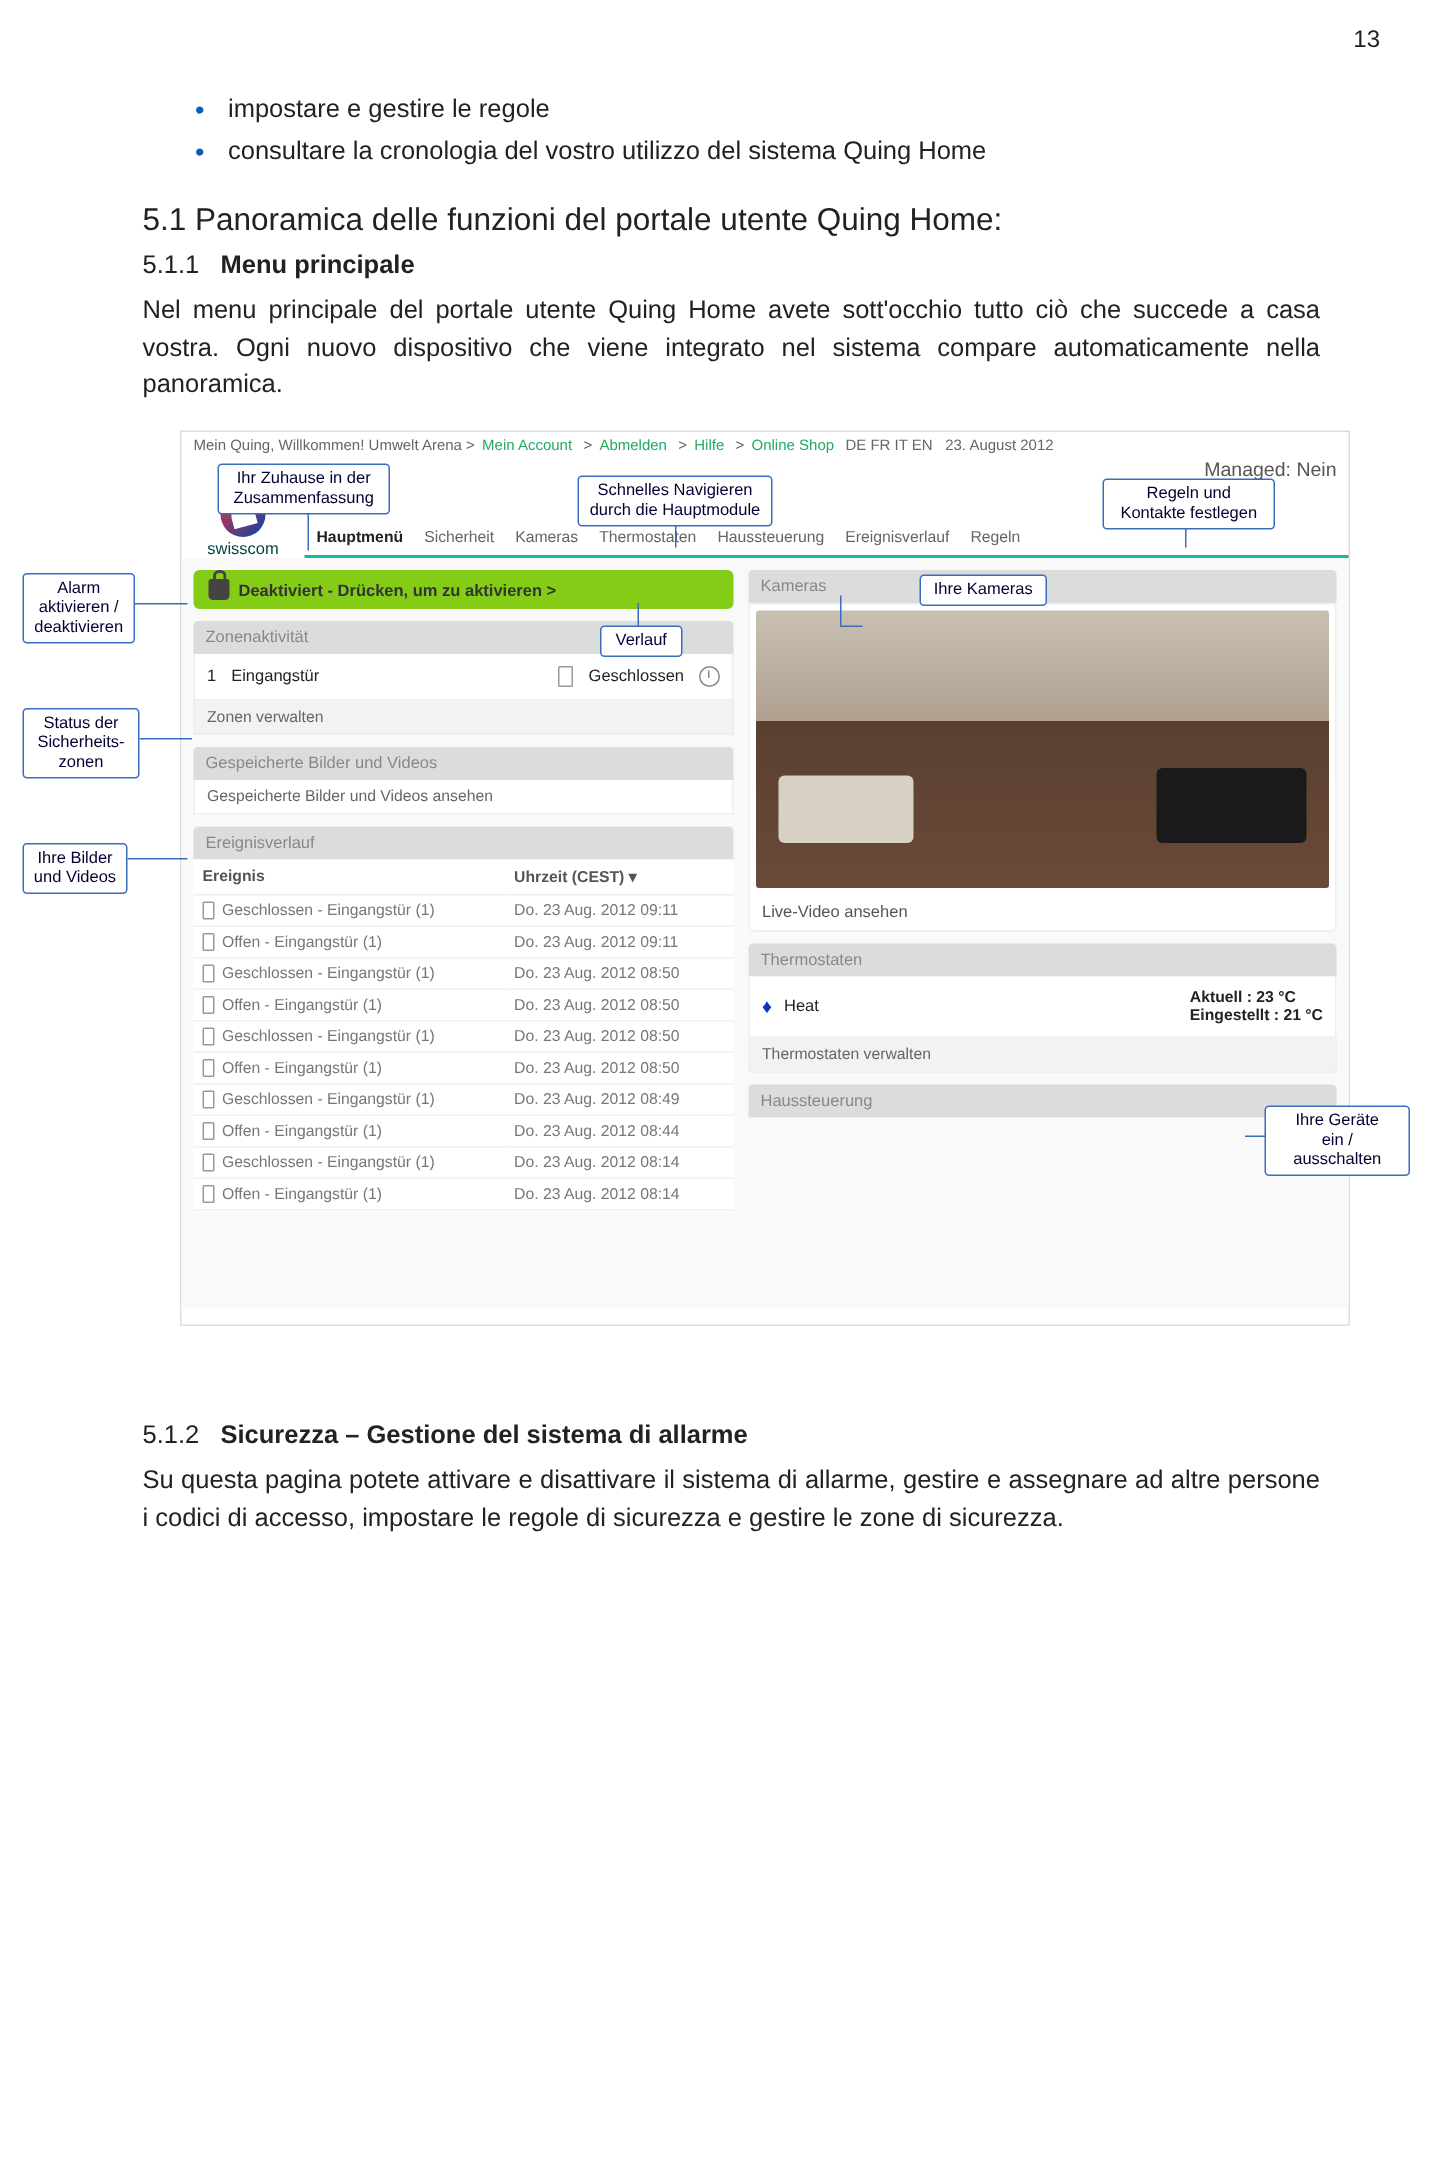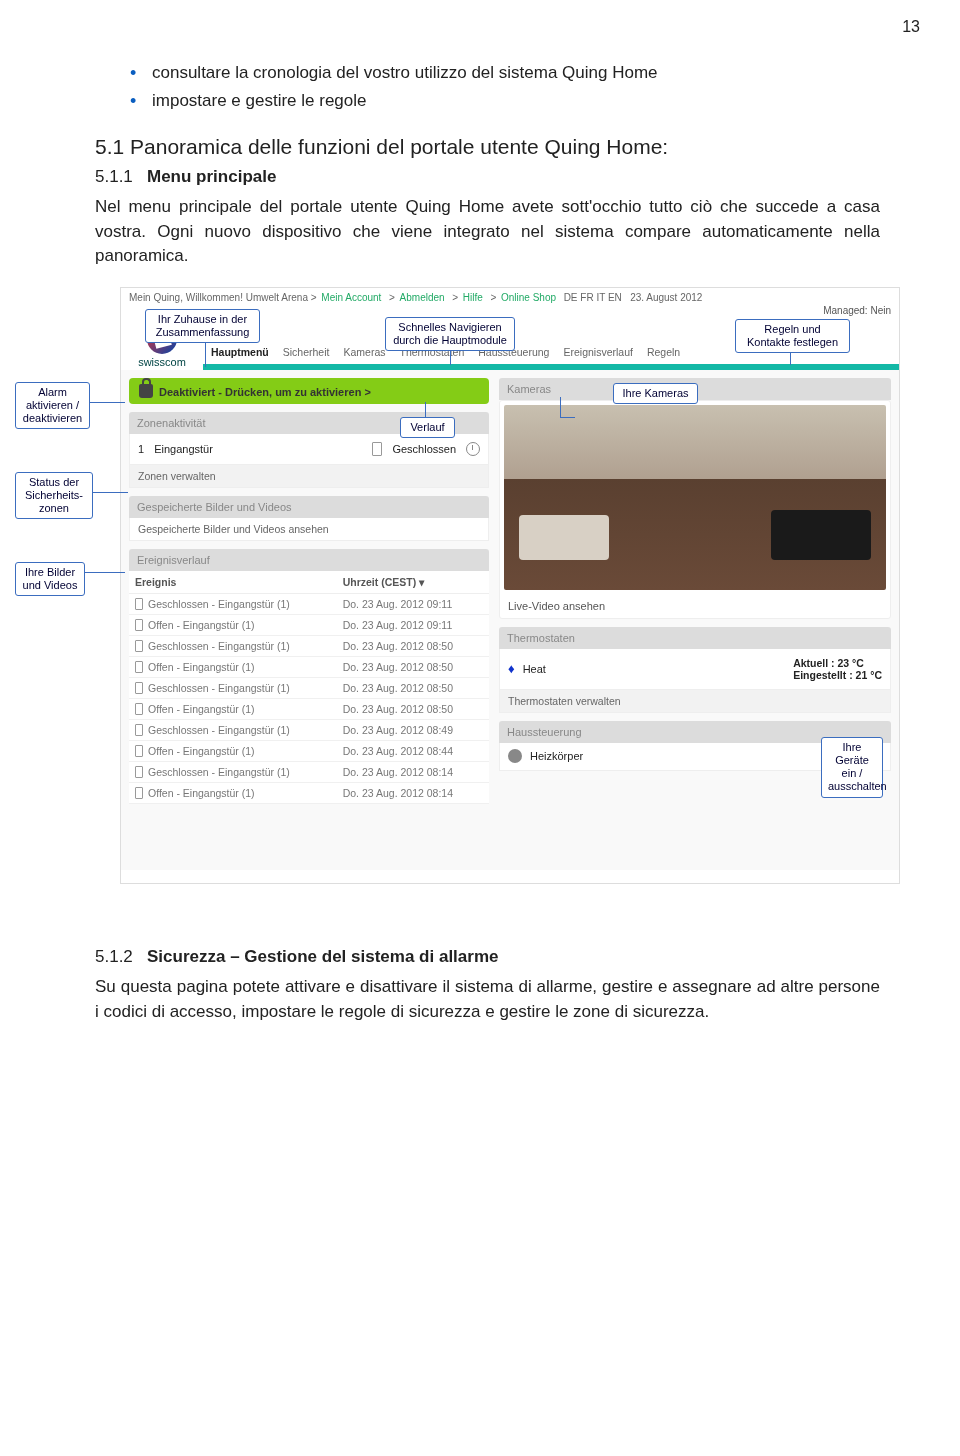--- a/index.html
+++ b/index.html
@@ -21,27 +21,27 @@
   .h-sub2 b { font-weight: 700; }
   .body-text { font-size: 17px; line-height: 1.45; margin-bottom: 10px; text-align: justify;}
   .screenshot-wrap { margin: 18px 0 40px -80px; width: 905px; font-size: 11px; position: relative; }
   .annot { position: absolute; background: #fff; border: 1px solid #3b6dbf; border-radius: 3px; padding: 3px 6px; text-align: center; font-size: 11px; line-height: 1.2; color: #003; z-index: 10; }
   .annot-line { position: absolute; background: #3b6dbf; z-index: 5; }
 
   
   .app { position: absolute; left: 105px; top: 0; width: 780px; height: 597px; background: #fff; border: 1px solid #ddd; }
   .app .toprow { font-size: 10px; color: #666; padding: 4px 8px 2px; text-align: left; }
   .app .toprow a { color: #2a6; text-decoration: none; margin: 0 2px; }
-  .app .managed { font-size: 10px; text-align: right; padding: 0 8px 2px; color: #555;}
+  .app .managed { font-size: 13px; text-align: right; padding: 0 8px 2px; color: #555;}
   .main-row { display: flex; }
   .logo-col { width: 82px; text-align: center; padding: 6px 0 0; }
   .logo-sh { width: 30px; height: 30px; margin: 0 auto 2px; border-radius: 50%; background: linear-gradient(135deg,#e33,#04a); position: relative; }
   .logo-sh::after { content:''; position:absolute; inset:7px; background:#fff; border-radius:50% 50% 0 0 / 60% 60% 0 0; transform: rotate(-15deg);}
   .logo-col .brand { font-size: 11px; color: #044; }
-  .tabs { flex: 1; display: flex; align-items: flex-end; gap: 14px; padding: 28px 8px 0; font-size: 10.5px; color: #666; border-bottom: 6px solid #14b8a6;}
+  .tabs { flex: 1; display: flex; align-items: flex-end; gap: 14px; padding: 28px 8px 0; font-size: 10.5px; color: #666; border-bottom: 2px solid #14b8a6;}
   .tabs span { padding-bottom: 6px; cursor: pointer; }
   .tabs span.active { font-weight: 700; color: #222; }
 
   .content-row { display: flex; padding: 8px; gap: 10px; background: #f9f9f9; height: 500px; overflow: hidden;}
   .leftcol { width: 360px; }
   .rightcol { flex: 1; }
   .alarm-bar { background: #84cc16; border-radius: 4px; padding: 6px 10px; font-size: 11px; font-weight: 700; color: #333; display:flex; align-items:flex-end; gap:6px; }
   .lock-i { width:14px; height:14px; background:#444; border-radius:2px 2px 3px 3px; position:relative; }
   .lock-i::before { content:''; position:absolute; top:-6px; left:3px; width:5px; height:6px; border:2px solid #444; border-bottom:none; border-radius:4px 4px 0 0;}
   .grey-hdr { background: #dcdcdc; color: #888; font-size: 11px; padding: 5px 8px; margin-top: 8px; border-radius: 3px 3px 0 0; }
@@ -69,43 +69,43 @@
   .pill{background:#001a5c;color:#fff;border-radius:10px;padding:2px 12px;font-size:10px;margin-left:auto;}
 
   .screenshot-wrap { height: 620px; }
 </style>
 </head>
 <body>
 
 <div class="page-num">13</div>
 
 <ul class="bulleted">
+  <li>impostare e gestire le regole</li>
   <li>consultare la cronologia del vostro utilizzo del sistema Quing Home</li>
-  <li>impostare e gestire le regole</li>
 </ul>
 
 <div class="h-sub">5.1 Panoramica delle funzioni del portale utente Quing Home:</div>
 
 <div class="h-sub2">
   <span>5.1.1</span>&nbsp;&nbsp;
   <b>Menu principale</b>
 </div>
 <p class="body-text">Nel menu principale del portale utente Quing Home avete sott'occhio tutto ciò che succede a casa vostra. Ogni nuovo dispositivo che viene integrato nel sistema compare automaticamente nella panoramica.</p>
 
 <div class="screenshot-wrap">
 
   <div class="annot" style="left:130px; top:22px; width:115px;">Ihr Zuhause in der<br>Zusammenfassung</div>
   <div class="annot" style="left:370px; top:30px; width:130px;">Schnelles Navigieren<br>durch die Hauptmodule</div>
   <div class="annot" style="left:720px; top:32px; width:115px;">Regeln und<br>Kontakte festlegen</div>
   <div class="annot" style="left:0px; top:95px; width:75px;">Alarm<br>aktivieren /<br>deaktivieren</div>
   <div class="annot" style="left:385px; top:130px; width:55px;">Verlauf</div>
   <div class="annot" style="left:550px; top:96px; width:85px;margin-left:48px;">Ihre Kameras</div>
   <div class="annot" style="left:0px; top:185px; width:78px;">Status der<br>Sicherheits-<br>zonen</div>
   <div class="annot" style="left:0px; top:275px; width:70px;">Ihre Bilder<br>und Videos</div>
-  <div class="annot" style="left:806px; top:450px; width:62px;">Ihre Geräte<br>ein /<br>ausschalten</div>
+  <div class="annot" style="left:828px; top:450px; width:97px;">Ihre Geräte<br>ein /<br>ausschalten</div>
 
   <div class="annot-line" style="left:75px;top:115px;width:35px;height:1px;"></div>
   <div class="annot-line" style="left:78px;top:205px;width:35px;height:1px;"></div>
   <div class="annot-line" style="left:70px;top:285px;width:40px;height:1px;"></div>
   <div class="annot-line" style="left:190px;top:55px;width:1px;height:25px;"></div>
   <div class="annot-line" style="left:435px;top:60px;width:1px;height:18px;"></div>
   <div class="annot-line" style="left:775px;top:62px;width:1px;height:16px;"></div>
   <div class="annot-line" style="left:410px;top:115px;width:1px;height:16px;"></div>
   <div class="annot-line" style="left:545px;top:110px;width:1px;height:20px;"></div>
   <div class="annot-line" style="left:545px;top:130px;width:15px;height:1px;"></div>
@@ -252,25 +252,20 @@
           <span class="flame-i">♦</span>
           <span>Heat</span>
           <div class="thermo-right">
             <div style="font-weight:700">Aktuell : 23 °C</div>
             <div style="font-weight:700">Eingestellt : 21 °C</div>
           </div>
         </div>
         <div class="link-grey">Thermostaten verwalten</div>
 
         <div class="grey-hdr">Haussteuerung</div>
-        <div class="hs-row">
-          <span class="bulb-i"></span>
-          <span>Heizkörper</span>
-          <span class="pill">Aus  &gt;</span>
-        </div>
       </div>
     </div>
   </div>
 </div>
 
 <div class="h-sub2">
   <span>5.1.2</span>&nbsp;&nbsp;
   <b>Sicurezza – Gestione del sistema di allarme</b>
 </div>
 <p class="body-text">Su questa pagina potete attivare e disattivare il sistema di allarme, gestire e assegnare ad altre persone i codici di accesso, impostare le regole di sicurezza e gestire le zone di sicurezza.</p>

